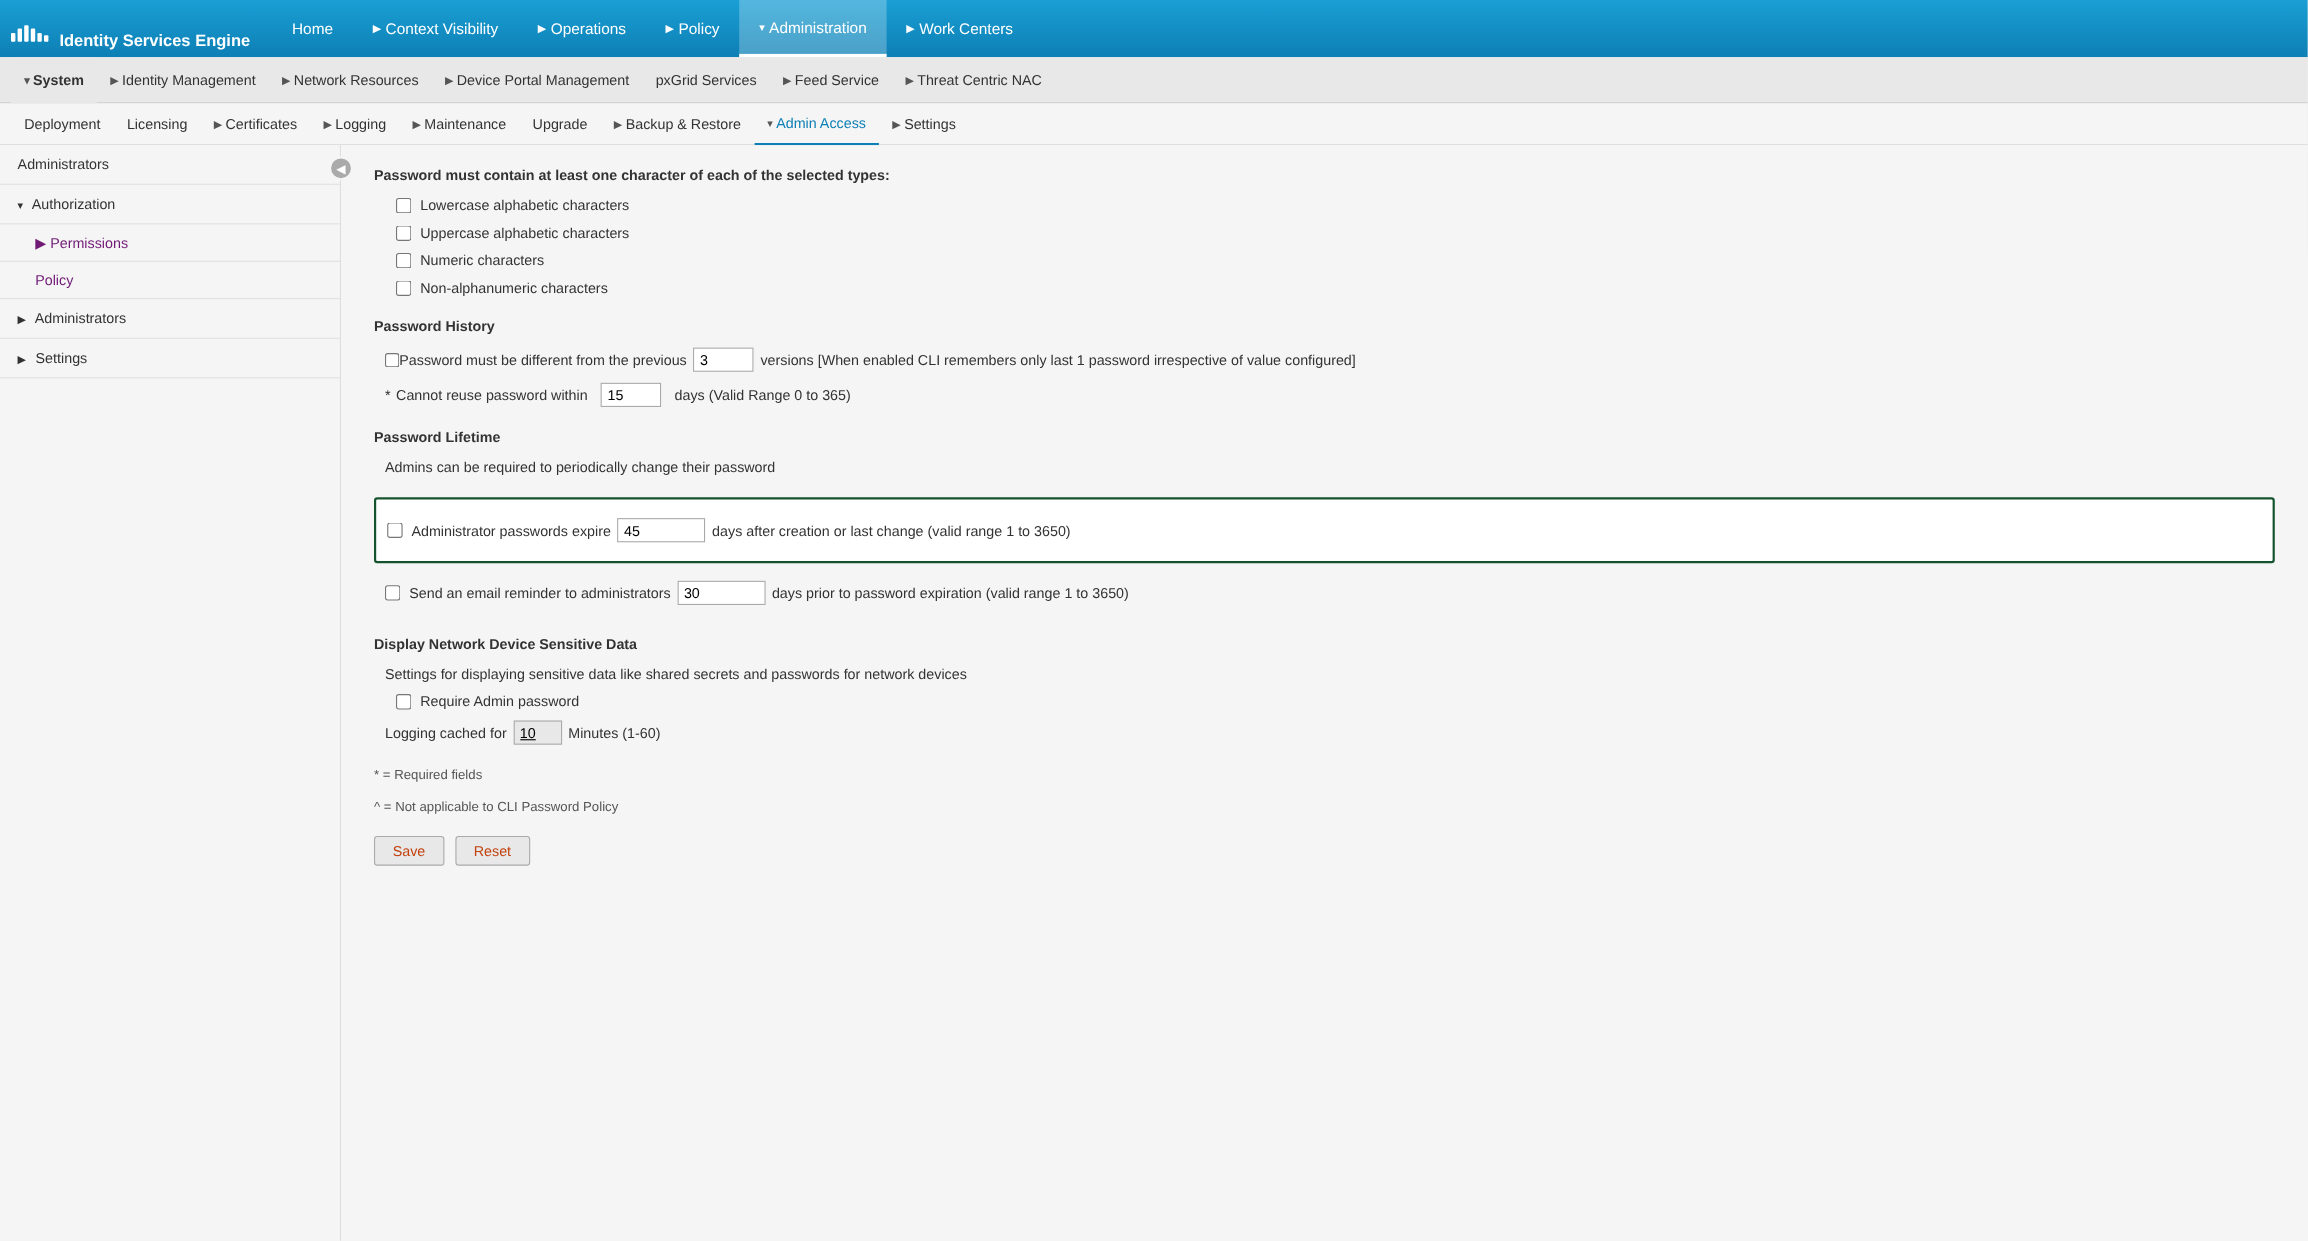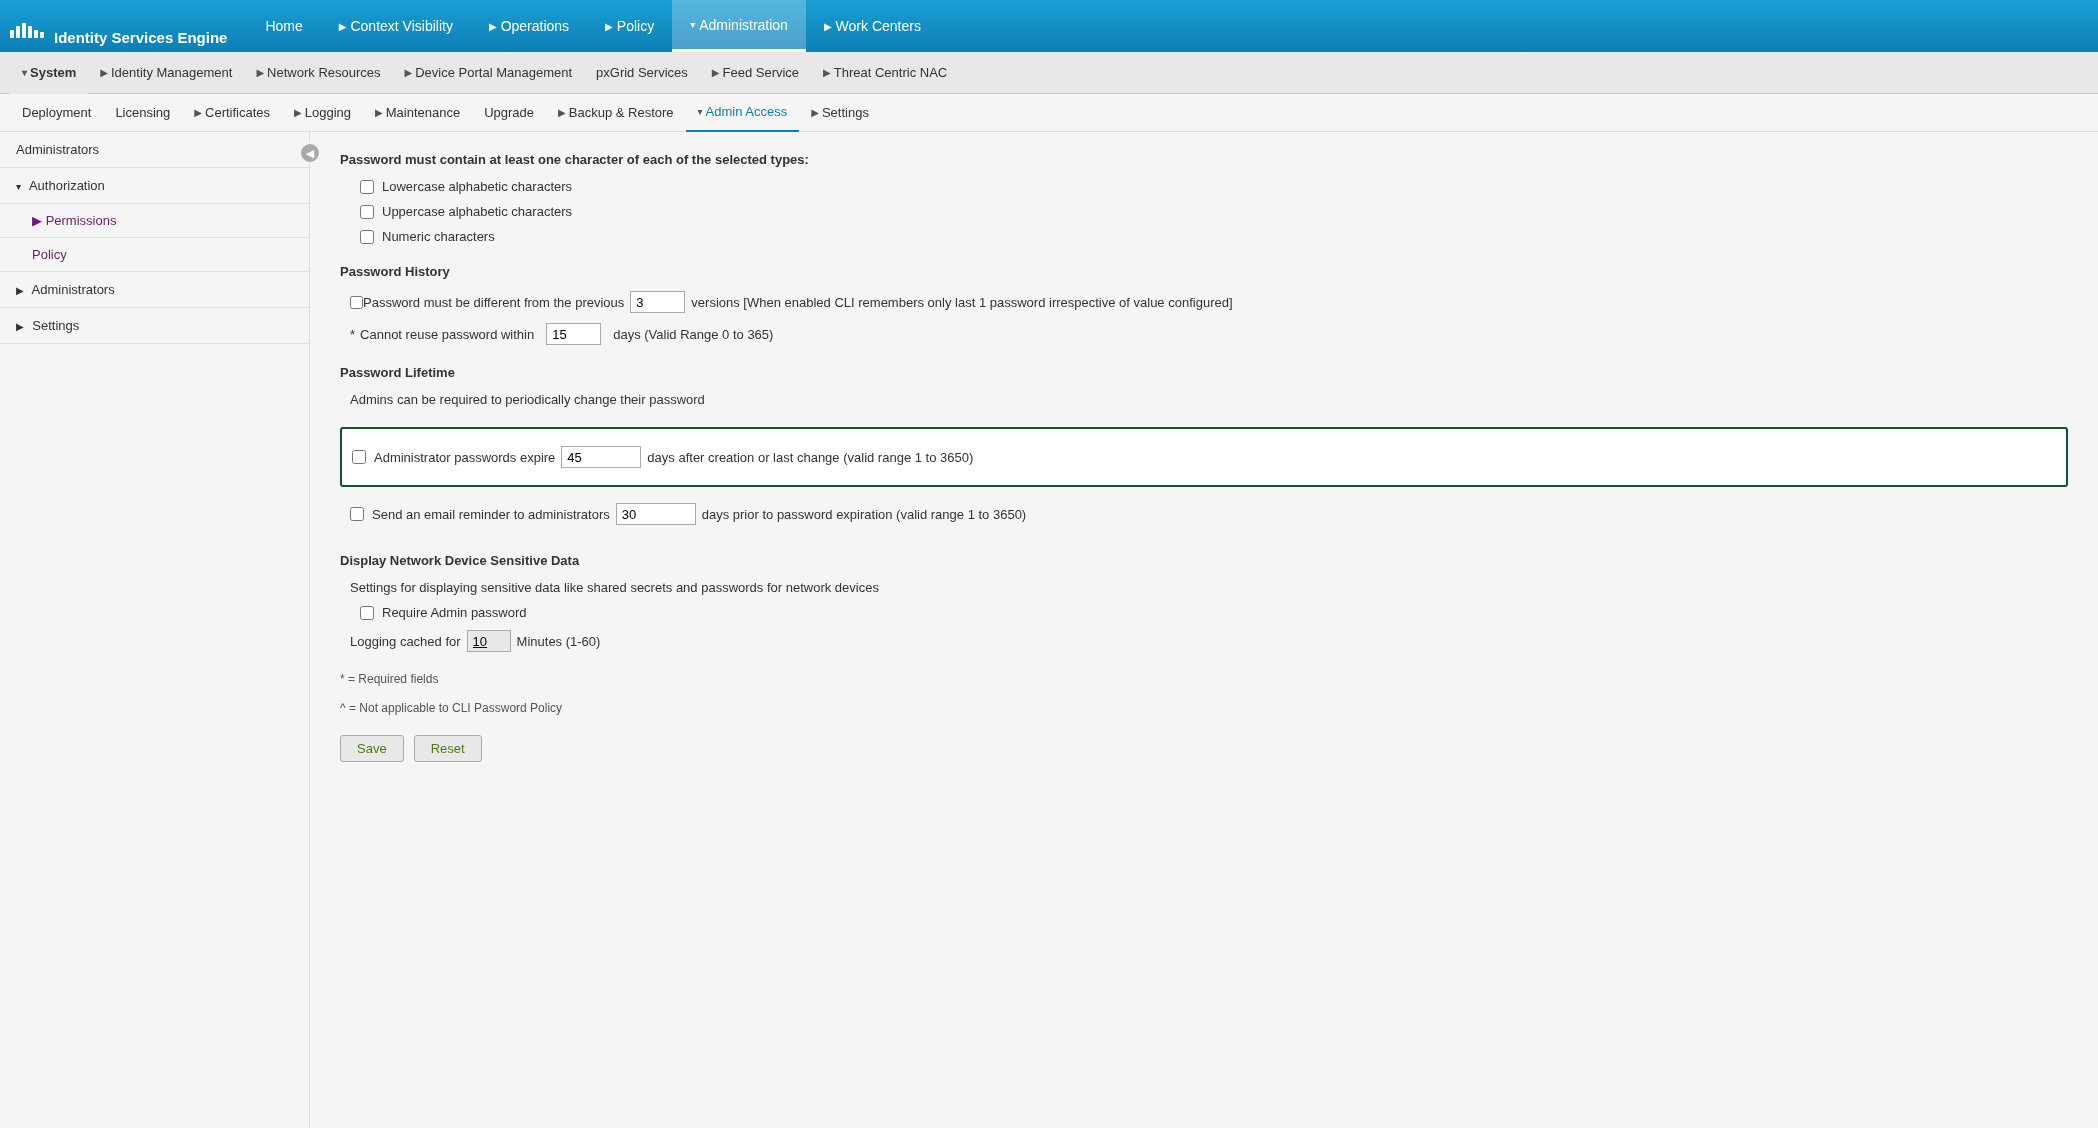--- a/index.html
+++ b/index.html
@@ -263,21 +263,21 @@
       gap: 10px;
       margin-top: 20px;
     }
     .btn {
       padding: 5px 16px;
       font-size: 13px;
       border: 1px solid #aaa;
       background: #e8e8e8;
       cursor: pointer;
       border-radius: 3px;
-      color: #4d7c0f;
+      color: #c2410c;
     }
 
     .password-cached-row {
       display: flex;
       align-items: center;
       padding-left: 10px;
       margin-bottom: 10px;
     }
     .password-cached-row input[type="text"] {
       width: 44px;
@@ -438,20 +438,24 @@
         <span>Lowercase alphabetic characters</span>
       </div>
       <div class="checkbox-row">
         <input type="checkbox" style="">
         <span>Uppercase alphabetic characters</span>
       </div>
       <div class="checkbox-row">
         <input type="checkbox" style="">
         <span>Numeric characters</span>
       </div>
+      <div class="checkbox-row">
+        <input type="checkbox" style="">
+        <span>Non-alphanumeric characters</span>
+      </div>
     </div>
 
     <div class="form-section">
       <div class="section-title">Password History</div>
       <div class="inline-row">
         <input type="checkbox" style="">
         <label>Password must be different from the previous</label>
         <input type="text" value="3" style="">
         <span class="suffix">versions   [When enabled CLI remembers only last 1 password irrespective of value configured]</span>
       </div>

